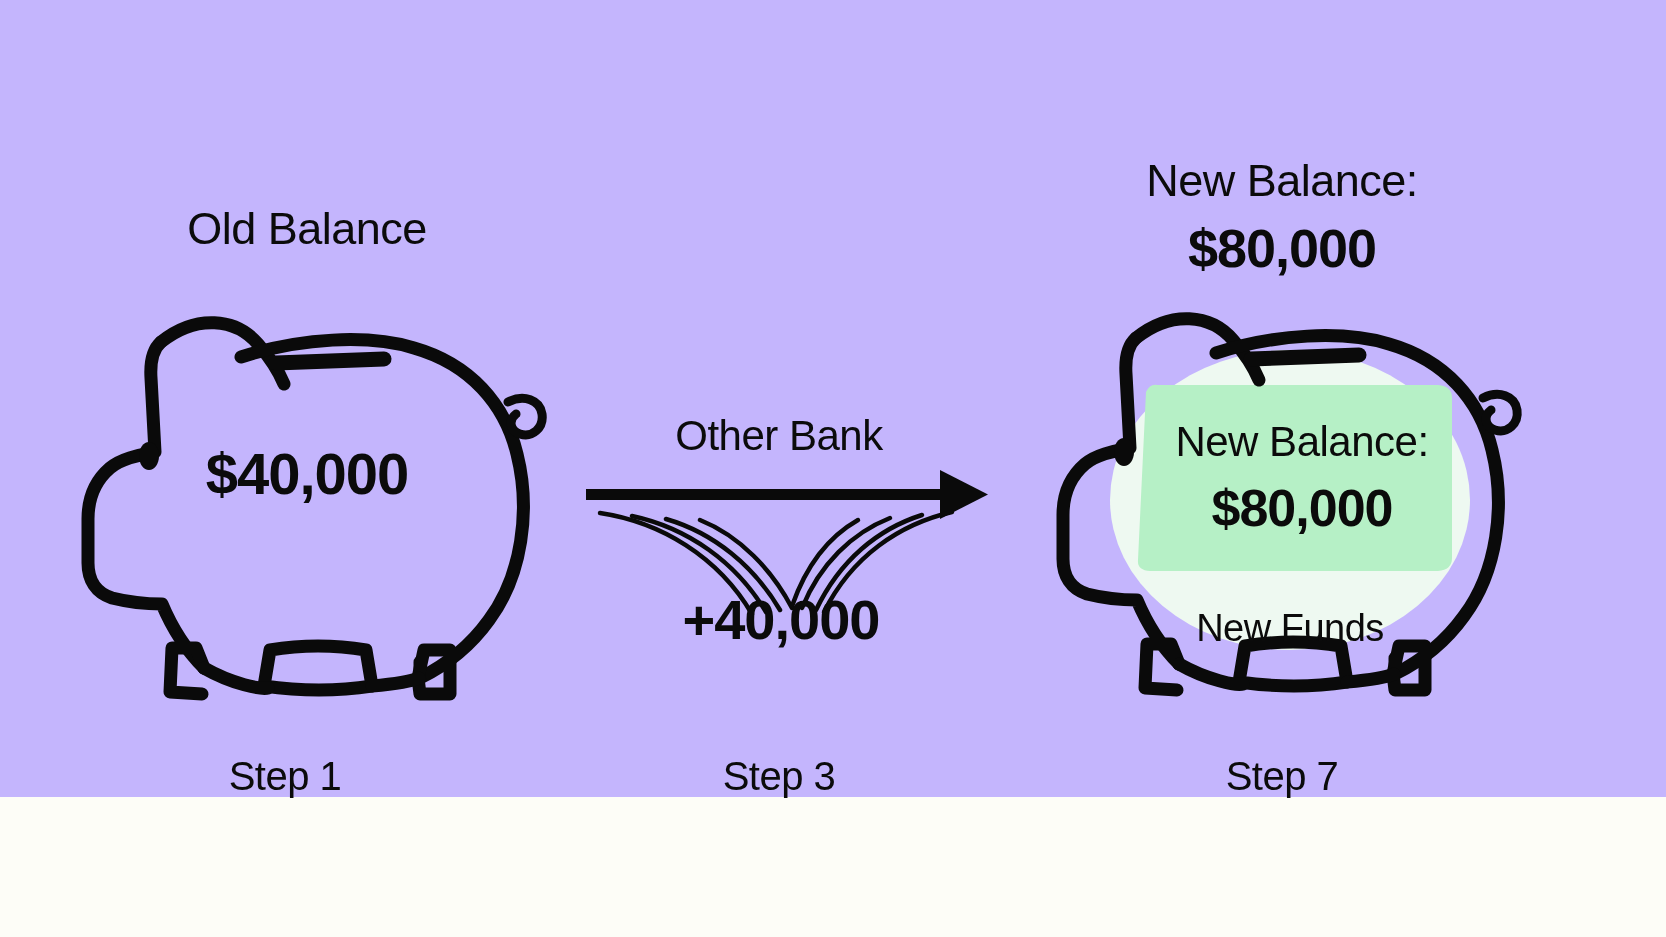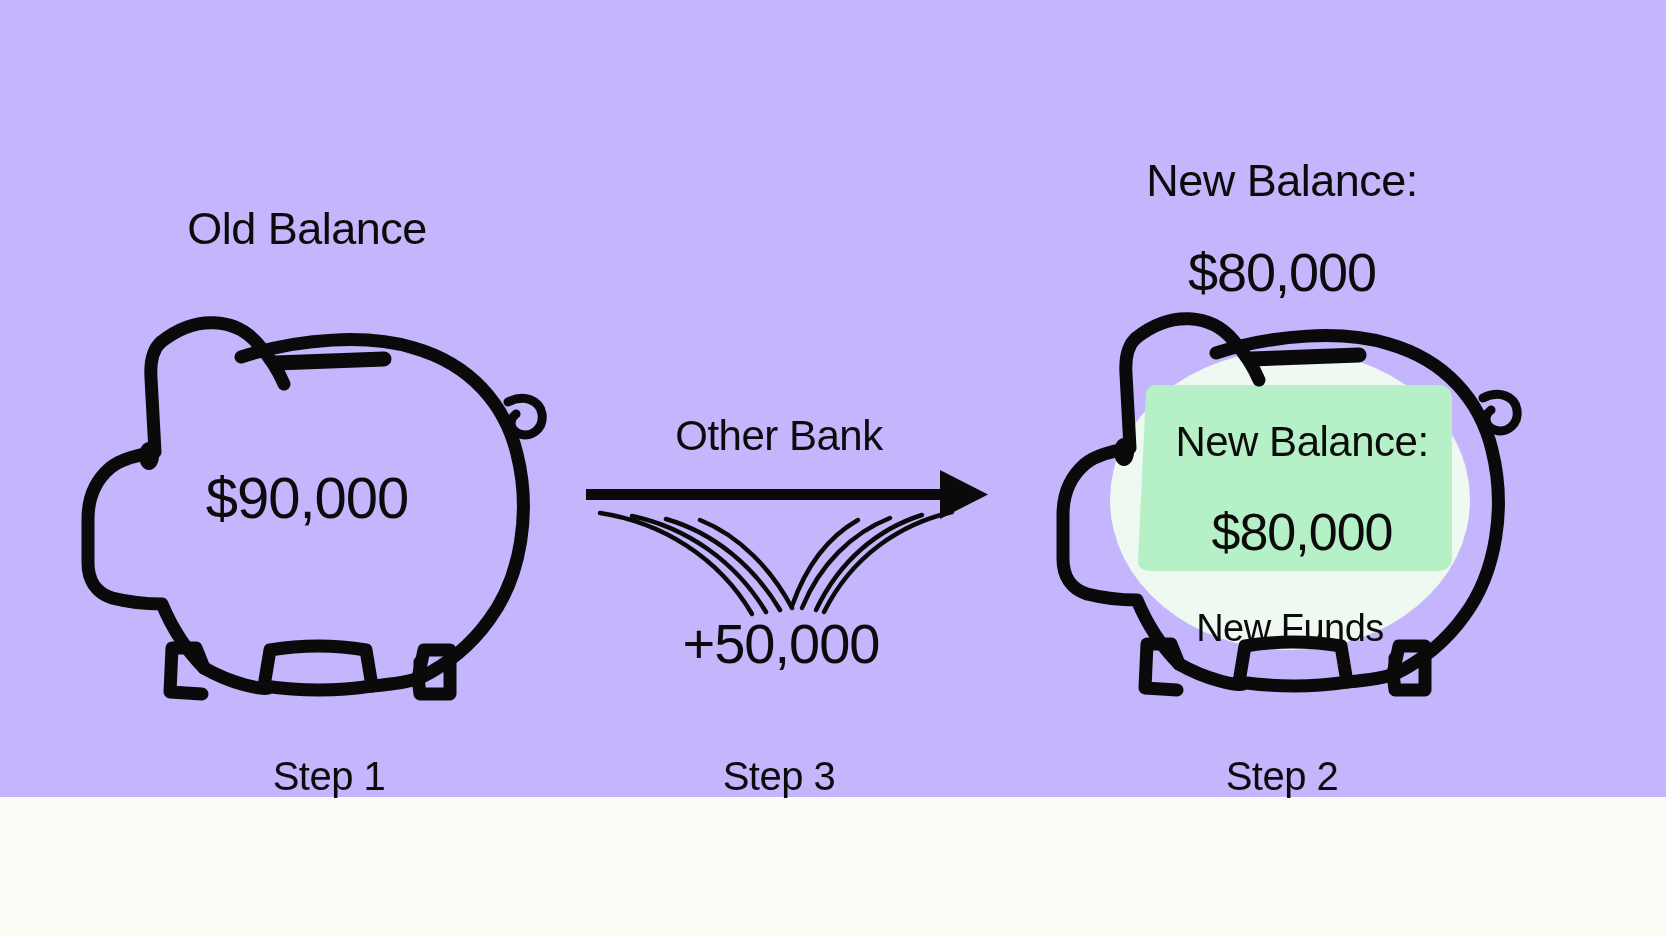--- a/index.html
+++ b/index.html
@@ -17,30 +17,30 @@
 
   
   .lbl {
     position:absolute;
     color:#0b0b0b;
     white-space:nowrap;
     font-family:"Liberation Sans", sans-serif;
     font-weight:400;
     letter-spacing:-0.5px;
   }
-  .lbl.bold { font-weight:400; letter-spacing:-1px;margin-top:24px; }
+  .lbl.bold { font-weight:700; letter-spacing:-1px; }
   .center { transform:translateX(-50%); text-align:center; }
 
   
   #old-balance-label { left:307px; top:203px; font-size:45px; }
   #old-amount {
     left:307px; top:473px; font-size:58px;
     transform:translate(-50%,-50%);
   }
-  #step1-label { left:285px; top:754px; font-size:40px;margin-left:44px; }
+  #step1-label { left:285px; top:754px; font-size:40px; }
 
   
   #other-bank-label { left:779px; top:412px; font-size:42px; }
   #plus-amount { left:781px; top:587px; font-size:56px; }
   #step2-label { left:779px; top:754px; font-size:40px; }
 
   
   #new-balance-top-label { left:1282px; top:155px; font-size:45px; }
   #new-balance-top-amount { left:1282px; top:217px; font-size:54px; }
   #inner-balance-label {
@@ -176,35 +176,35 @@
       <ellipse class="eye" cx="1124" cy="452" rx="10" ry="14"></ellipse>
       <path class="stroke" stroke-width="9" d="M1483 398
                C1499 390 1515 396 1517 410
                C1519 424 1507 434 1495 430
                C1485 427 1483 416 1491 410"></path>
     </g>
   </svg>
 
   <div class="lbl center" id="old-balance-label">Old Balance</div>
 
-  <div class="lbl bold center" id="old-amount" style="z-index:6;">$90,000</div>
+  <div class="lbl bold center" id="old-amount" style="z-index:6;">$40,000</div>
 
   <div class="lbl center" id="step1-label" style="z-index:6;">Step 1</div>
 
   <div class="lbl center" id="other-bank-label" style="z-index:6;text-align:right;">Other Bank</div>
 
-  <div class="lbl bold center" id="plus-amount" style="z-index:6;">+50,000</div>
+  <div class="lbl bold center" id="plus-amount" style="z-index:6;">+40,000</div>
 
   <div class="lbl center" id="step2-label" style="z-index:6;">Step 3</div>
 
   <div class="lbl center" id="new-balance-top-label">New Balance:</div>
 
   <div class="lbl bold center" id="new-balance-top-amount">$80,000</div>
 
   <div class="lbl center" id="inner-balance-label">New Balance:</div>
 
   <div class="lbl bold center" id="inner-balance-amount">$80,000</div>
 
   <div class="lbl center" id="new-funds-label">New Funds</div>
 
-  <div class="lbl center" id="step3-label" style="z-index:6;">Step 2</div>
+  <div class="lbl center" id="step3-label" style="z-index:6;">Step 7</div>
 
 </div>
 
 </body></html>

